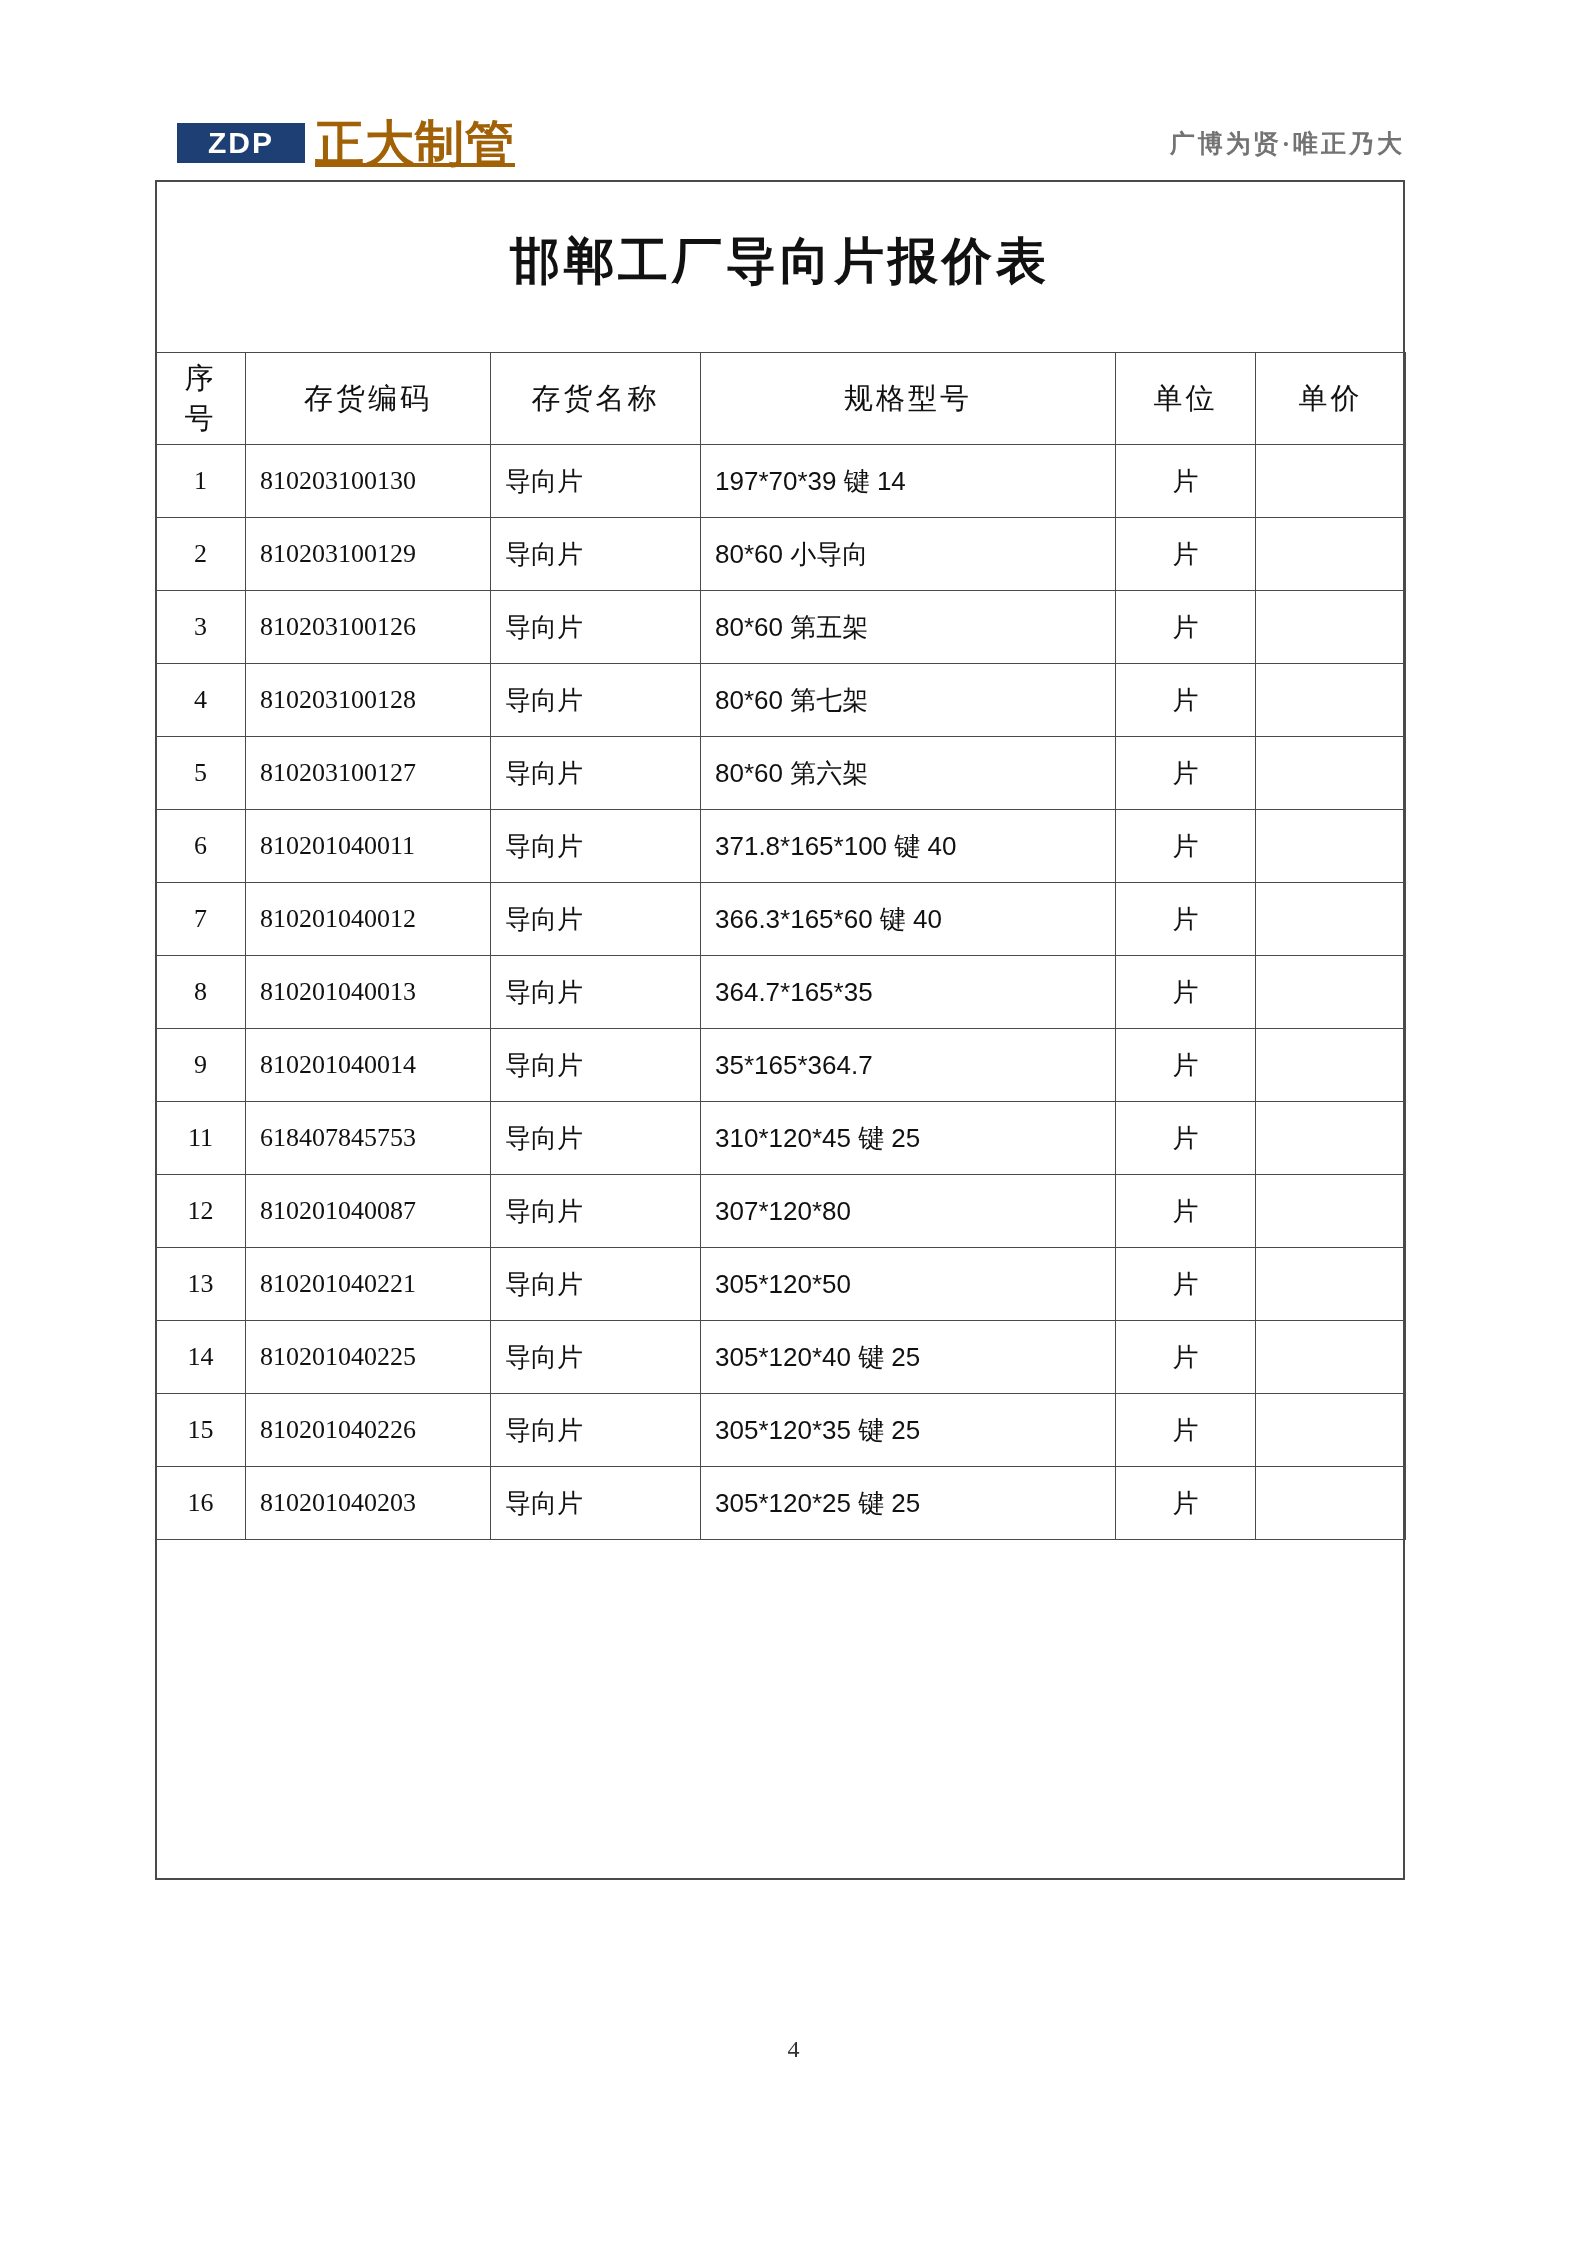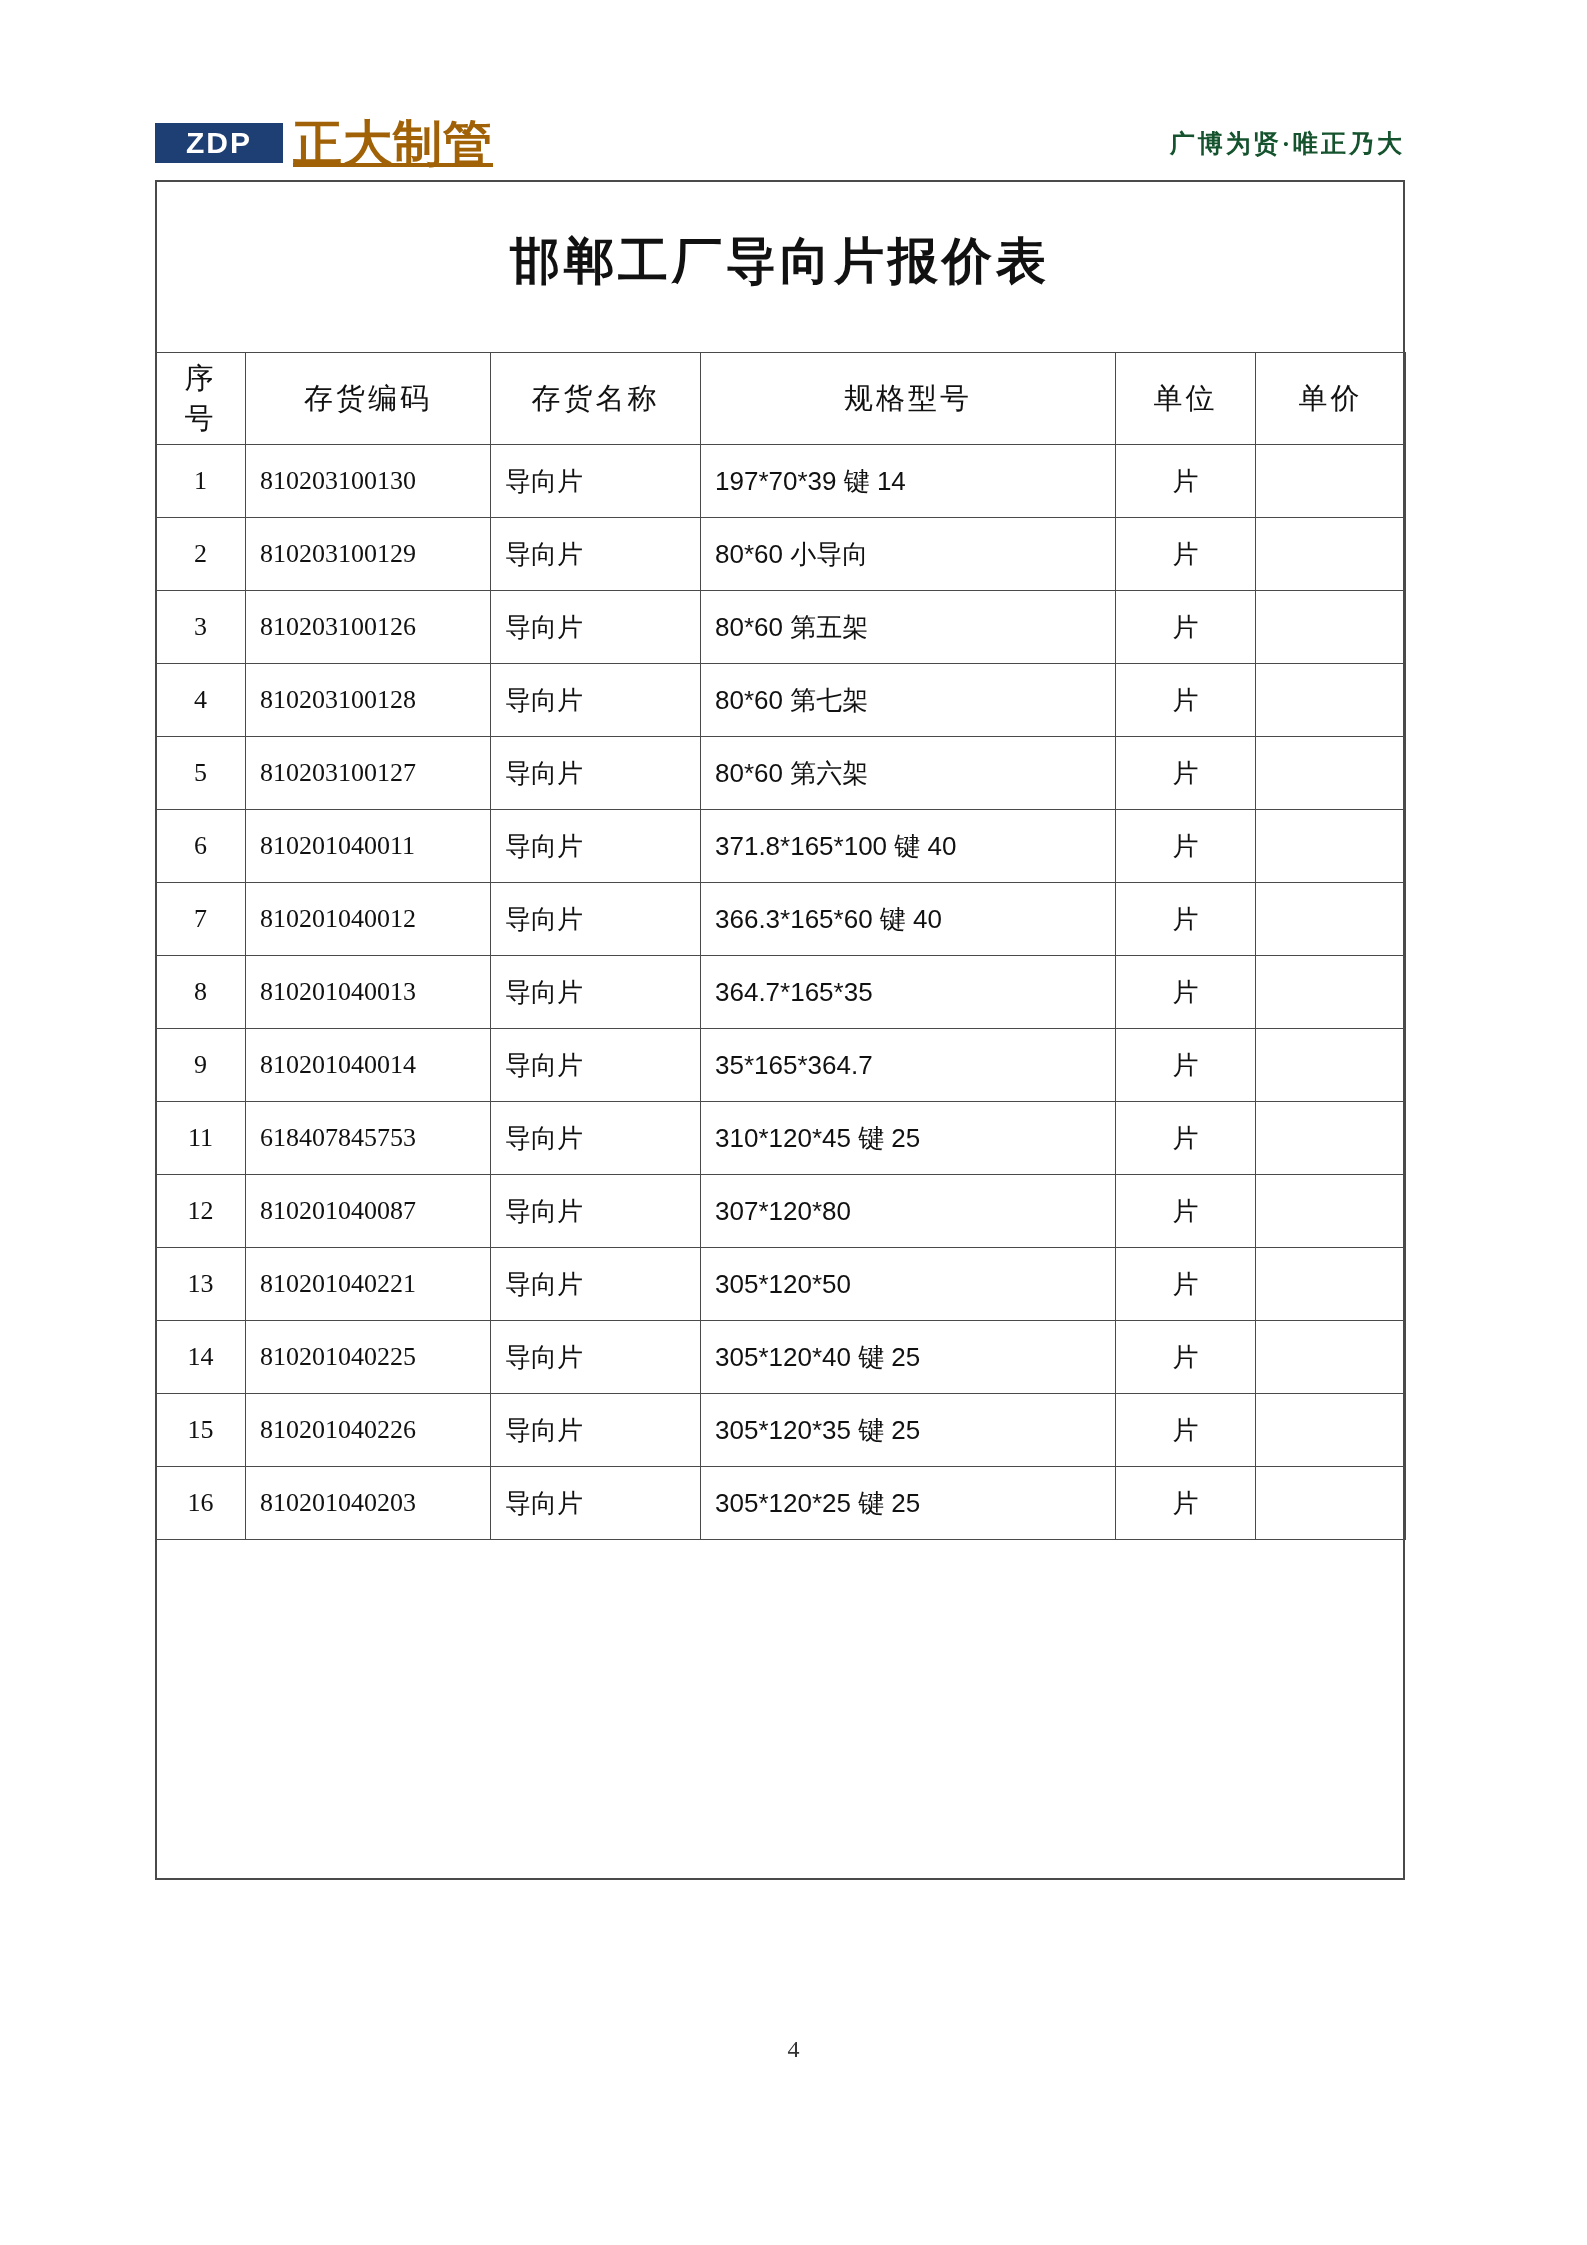--- a/index.html
+++ b/index.html
@@ -37,36 +37,37 @@
   .logo-wrap {
     display: flex;
     align-items: center;
     gap: 10px;
   }
   .logo-mark {
     display: inline-block;
     position: relative;
     width: 128px;
     height: 44px;
+    margin-left: 22px;
   }
   .logo-mark svg { display: block; }
   .logo-cn {
     font-family: "Liberation Sans", "DejaVu Sans", sans-serif;
     font-weight: bold;
     font-size: 49px;
     color: #a16207;
     letter-spacing: 1px;
     line-height: 44px;
     text-decoration: underline;
   }
   .slogan {
     font-family: "Liberation Serif", "DejaVu Serif", serif;
     font-weight: bold;
     font-size: 25px;
-    color: #14532d;
+    color: #737373;
     letter-spacing: 3px;
     white-space: nowrap;
   }
 
   
   .doc-frame {
     position: absolute;
     left: 155px;
     top: 180px;
     width: 1250px;

